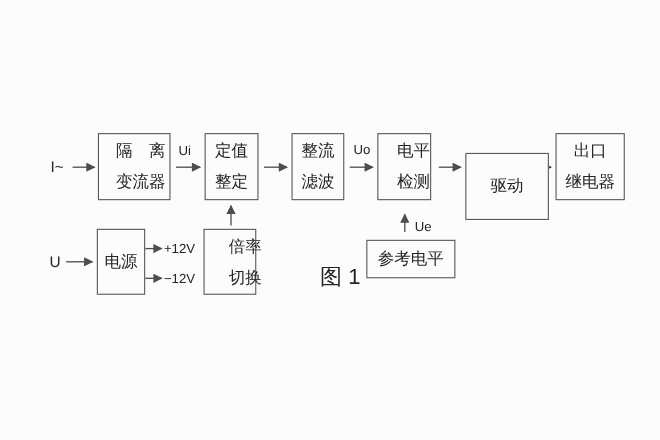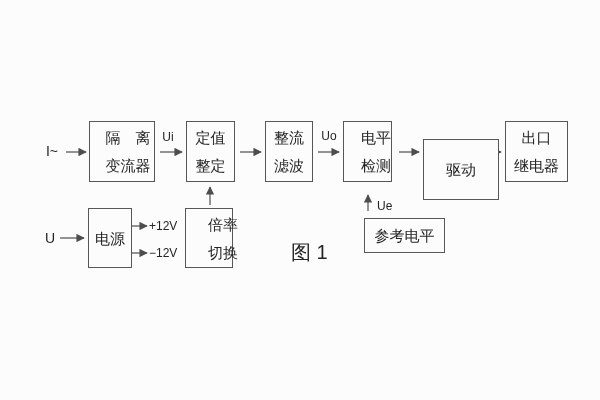--- a/index.html
+++ b/index.html
@@ -35,21 +35,21 @@
     text-align: center;
   }
   .b1 { left: 89px;  top: 121px; width: 66px; height: 61px; padding-left: 12px; }
   .b2 { left: 186px; top: 121px; width: 49px; height: 61px; }
   .b3 { left: 265px; top: 121px; width: 48px; height: 61px; }
   .b4 { left: 343px; top: 121px; width: 49px; height: 61px; align-items: flex-end; }
   .b5 { left: 423px; top: 120px; width: 76px; height: 61px; margin-top: 19px; }
   .b6 { left: 505px; top: 121px; width: 63px; height: 61px; }
   .b7 { left: 88px;  top: 208px; width: 44px; height: 60px; }
   .b8 { left: 185px; top: 208px; width: 48px; height: 60px; padding-left: 28px; }
-  .b9 { left: 333px; top: 218px; width: 81px; height: 35px; margin-left: 31px; }
+  .b9 { left: 333px; top: 218px; width: 81px; height: 35px; }
   .lbl {
     position: absolute;
     color: #242424;
     font-size: 12px;
     line-height: 14px;
     white-space: nowrap;
   }
   .l-i   { left: 40px;  top: 144px; width: 24px; text-align: center; font-size: 14px; }
   .l-ui  { left: 156px; top: 130px; width: 24px; text-align: center; }
   .l-uo  { left: 317px; top: 129px; width: 24px; text-align: center; }

